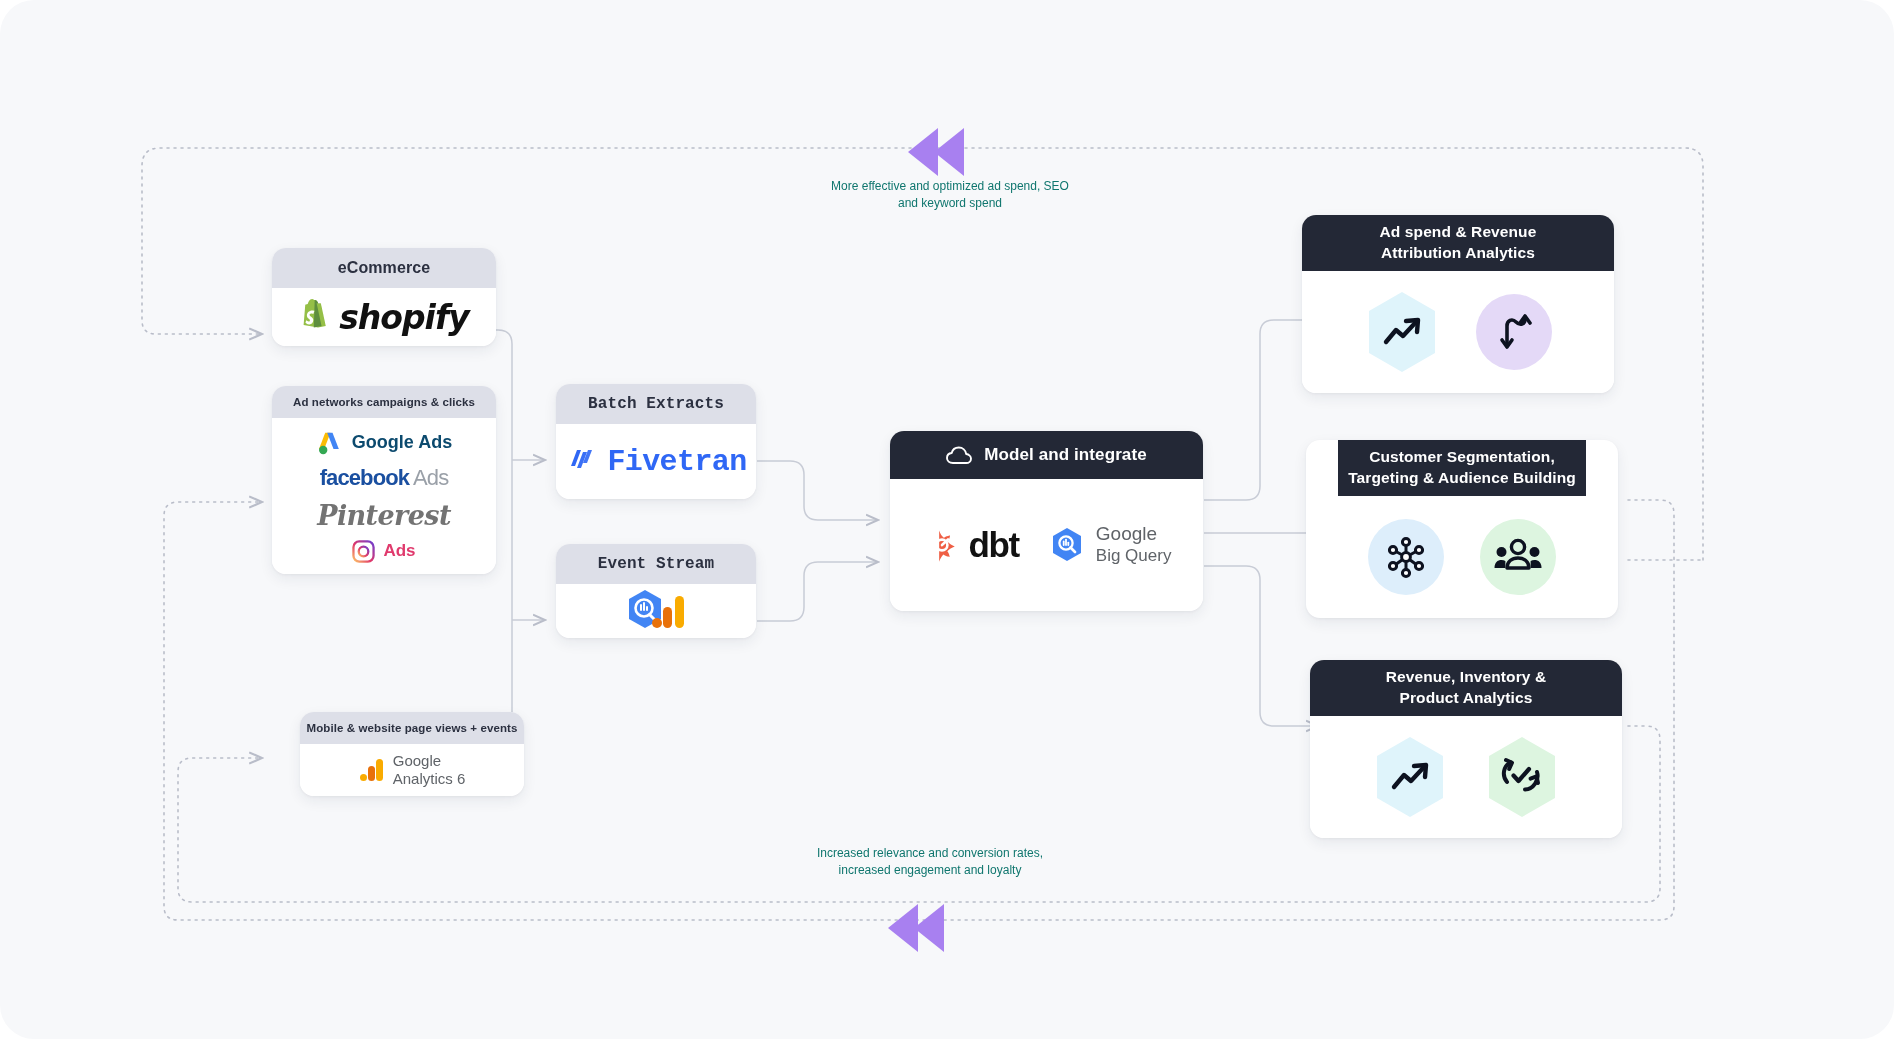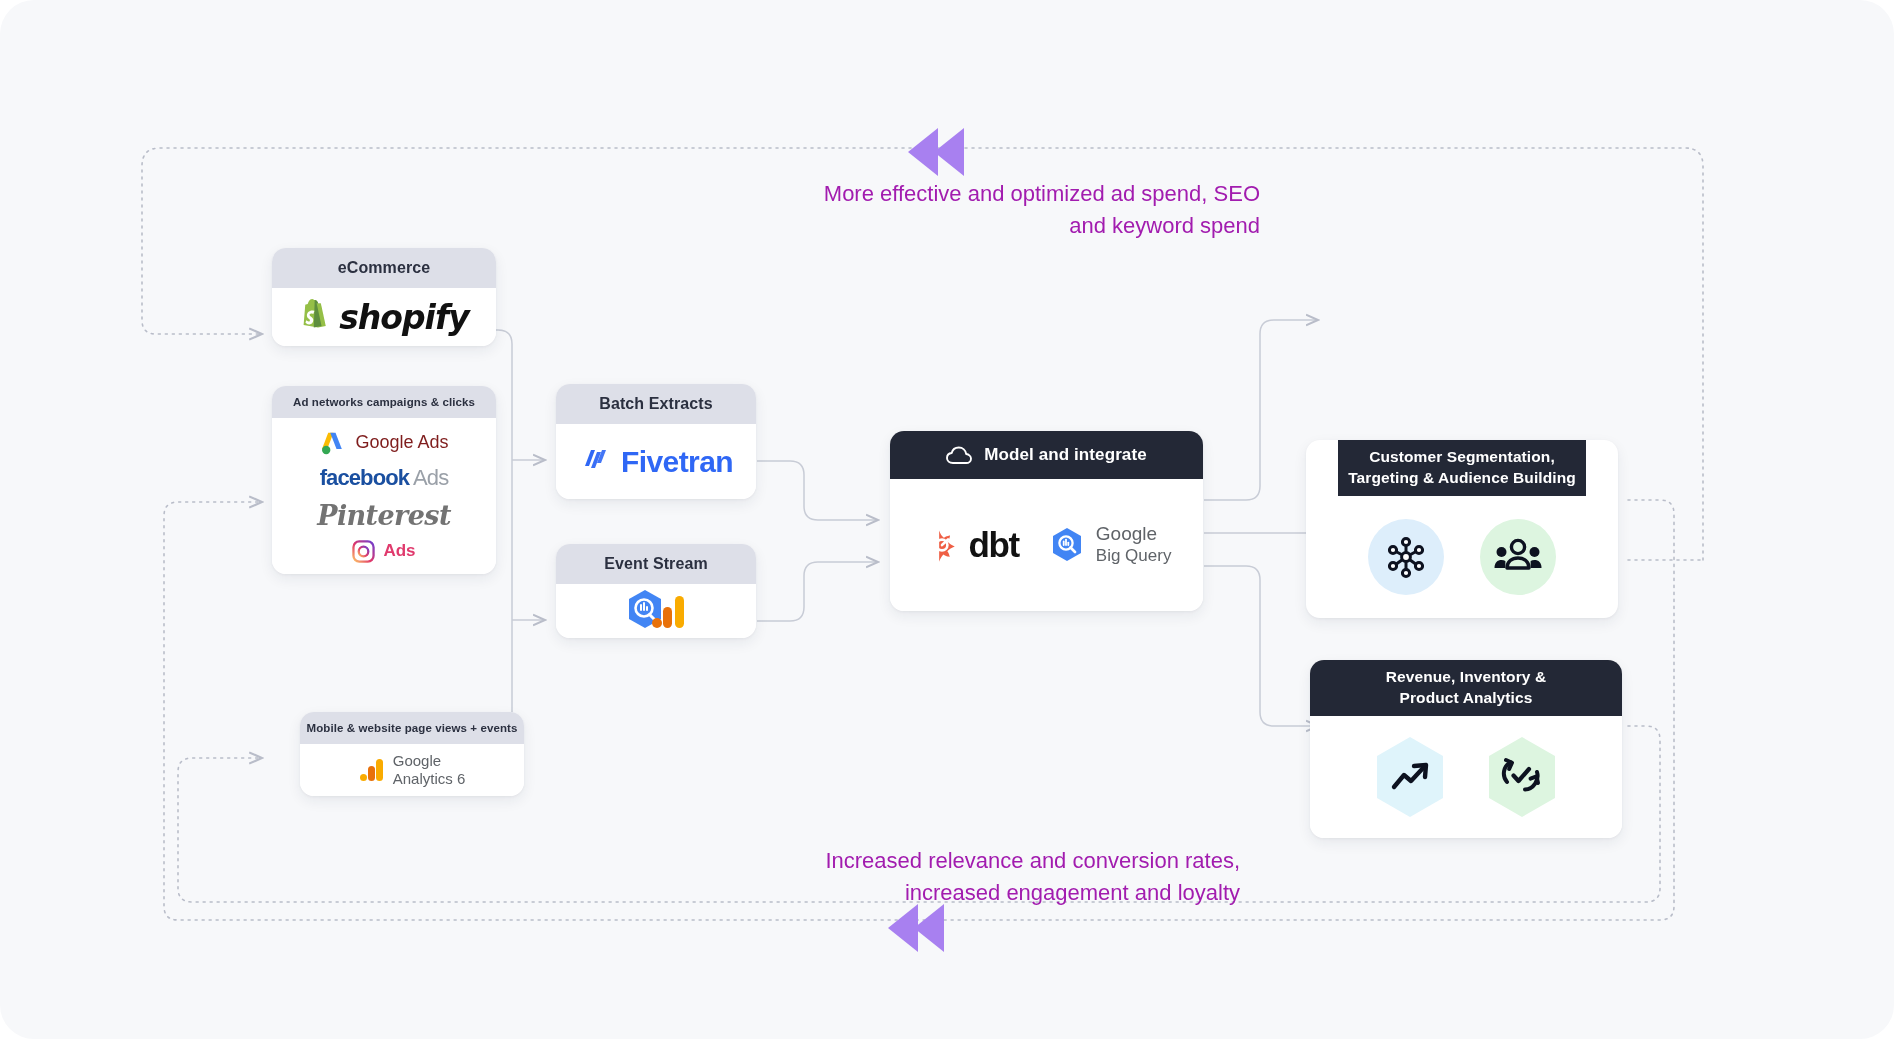--- a/index.html
+++ b/index.html
@@ -44,21 +44,21 @@
     display: flex; align-items: center; justify-content: center;
     gap: 14px;
   }
 
   
   .src { left: 272px; width: 224px; }
   .src .card-head { height: 40px; font-size: 16px; }
   .src.small .card-head { height: 32px; font-size: 11.5px; font-weight: 600; }
 
   
-  .pipe { left: 556px; width: 200px; }
+  .pipe { left: 556px; width: 200px; font-family: Liberation Mono, monospace; }
   .pipe .card-head { height: 40px; font-size: 16px; }
 
   
   .dark .card-head {
     background: #232836;
     color: #ffffff;
   }
 
   
   #hub {
@@ -72,21 +72,21 @@
   .out .card-body { gap: 36px; }
 
   .shopify-wrap { display: flex; align-items: center; gap: 8px; }
   .shopify-text {
     font-family: "DejaVu Sans", sans-serif;
     font-weight: 700; font-style: italic;
     font-size: 33px; color: #111; letter-spacing: -1px;
   }
 
   .gads { display: flex; align-items: center; gap: 9px; }
-  .gads-text { font-size: 18px; color: #7f1d1d; font-family: "Liberation Sans", sans-serif; }
+  .gads-text { font-size: 18px; color: #0c4a6e; font-family: "Liberation Sans", sans-serif; font-weight: bold; }
 
   .fb { font-size: 22px; letter-spacing: -.9px; }
   .fb b { color: #1a4fa0; font-weight: 700; }
   .fb span { color: #9aa0a8; font-weight: 400; margin-left: 4px; }
 
   .pin {
     font-family: "DejaVu Serif", serif;
     font-style: italic; font-weight: 700;
     font-size: 27px; color: #737373; letter-spacing: -.6px;
   }
@@ -121,23 +121,23 @@
   .bq-text .g { color: #5f6368; font-size: 19px; }
 
   
   .badge { display: flex; align-items: center; justify-content: center; }
   .hexa { width: 76px; height: 84px; }
   .circ { width: 76px; height: 76px; border-radius: 50%; }
 
   
   .note {
     position: absolute;
-    text-align: right;
-    font-size: 22px;
-    color: #a21caf;
+    text-align: center;
+    font-size: 12px;
+    color: #0f766e;
     line-height: 1.45;
     white-space: pre-line;
   }
 </style>
 </head>
 <body>
 
 <div id="canvas">
 
   <svg id="svg-layer" viewBox="0 0 1894 1039">
@@ -313,20 +313,42 @@
           </g>
         </svg>
         <div class="bq-text">
           <div class="g">Google</div>
           <div>Big Query</div>
         </div>
       </div>
     </div>
   </div>
 
+  <div class="card dark out" style="left:1302px; top:215px;">
+    <div class="card-head" style="white-space:pre-line;">Ad spend &amp; Revenue
+Attribution Analytics</div>
+    <div class="card-body">
+      <div class="badge">
+        <svg class="hexa" viewBox="0 0 76 84">
+          <path d="M38 2 L71 21 L71 63 L38 82 L5 63 L5 21 Z" fill="#dff4fb"></path>
+          <g transform="translate(20,26)">
+            <path d="M2 26 L12 14 L19 20 L32 6" fill="none" stroke="#0d1220" stroke-width="4.4" stroke-linecap="round" stroke-linejoin="round"></path>
+            <path d="M22 5 L34 4 L33 16" fill="none" stroke="#0d1220" stroke-width="4.4" stroke-linecap="round" stroke-linejoin="round"></path>
+          </g>
+        </svg>
+      </div>
+      <div class="badge circ" style="background:#e4d9f7;">
+        <svg width="40" height="40" viewBox="0 0 40 40">
+          <path d="M13 34 L13 14 C13 8.5 18 6 22 10 C26 14 31 12.5 31 7 L31 5" fill="none" stroke="#0d1220" stroke-width="3.6" stroke-linecap="round"></path>
+          <path d="M8 28 L13 35 L18 28" fill="none" stroke="#0d1220" stroke-width="3.6" stroke-linecap="round" stroke-linejoin="round"></path>
+          <path d="M26 11 L31 4 L36 11" fill="none" stroke="#0d1220" stroke-width="3.6" stroke-linecap="round" stroke-linejoin="round"></path>
+        </svg>
+      </div>
+    </div>
+  </div>
 
   <div class="card dark out" style="left:1306px; top:440px;align-items:center;">
     <div class="card-head" style="white-space:pre-line;">Customer Segmentation,
 Targeting &amp; Audience Building</div>
     <div class="card-body">
       <div class="badge circ" style="background:#ddeefb;">
         <svg width="44" height="44" viewBox="0 0 44 44">
           <g stroke="#0d1220" stroke-width="3">
             <path d="M22 22 L22 9"></path>
               <path d="M22 22 L33 16"></path>

